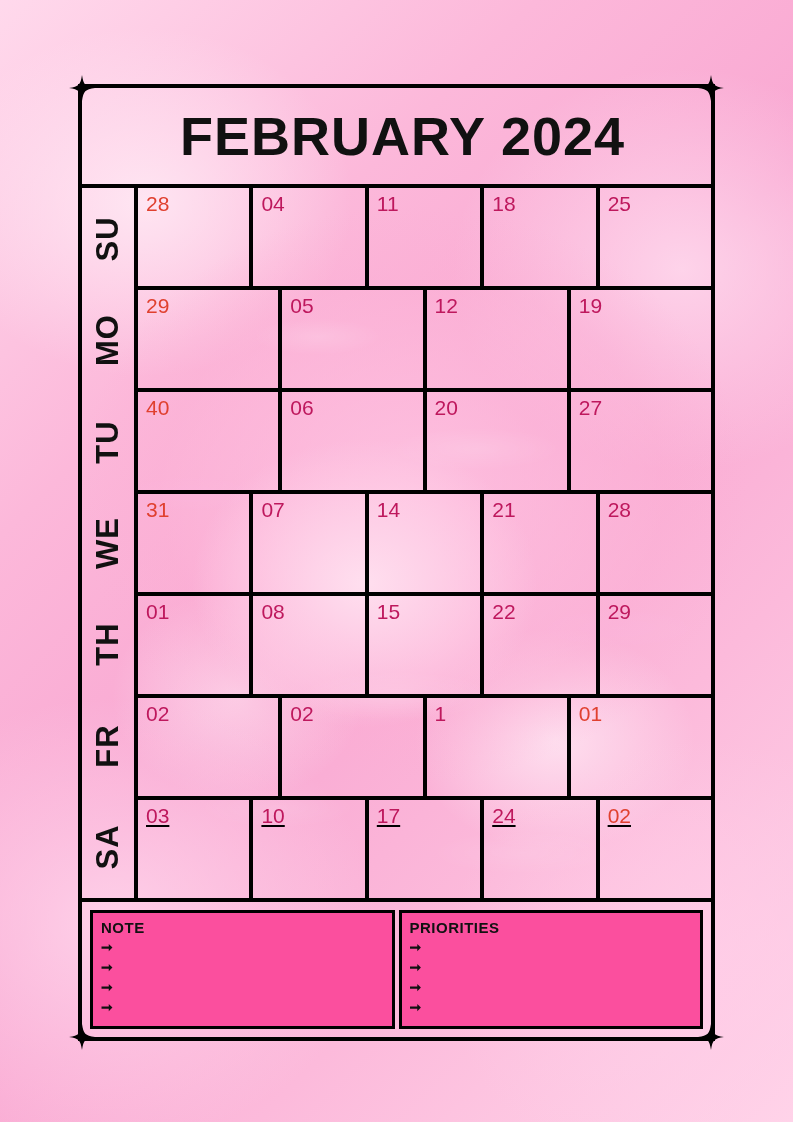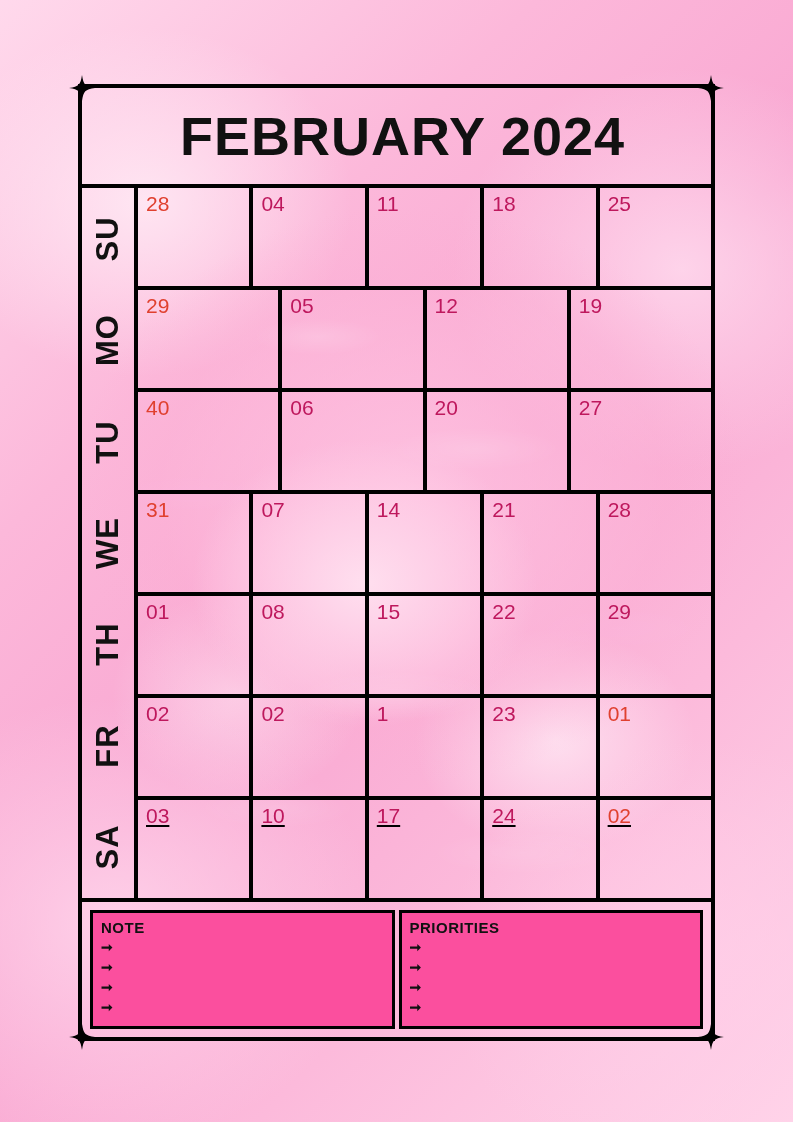--- a/index.html
+++ b/index.html
@@ -357,23 +357,20 @@
         <div class="row">
           <div class="cell">
               <div class="num">02</div>
             </div>
           <div class="cell">
               <div class="num">02</div>
             </div>
           <div class="cell">
               <div class="num">1</div>
             </div>
-          <div class="cell">
-              <div class="num">23</div>
-            </div>
           <div class="cell muted">
               <div class="num">01</div>
             </div>
         </div>
 
         <div class="row">
           <div class="cell">
               <div class="num">03</div>
             </div>
           <div class="cell">

